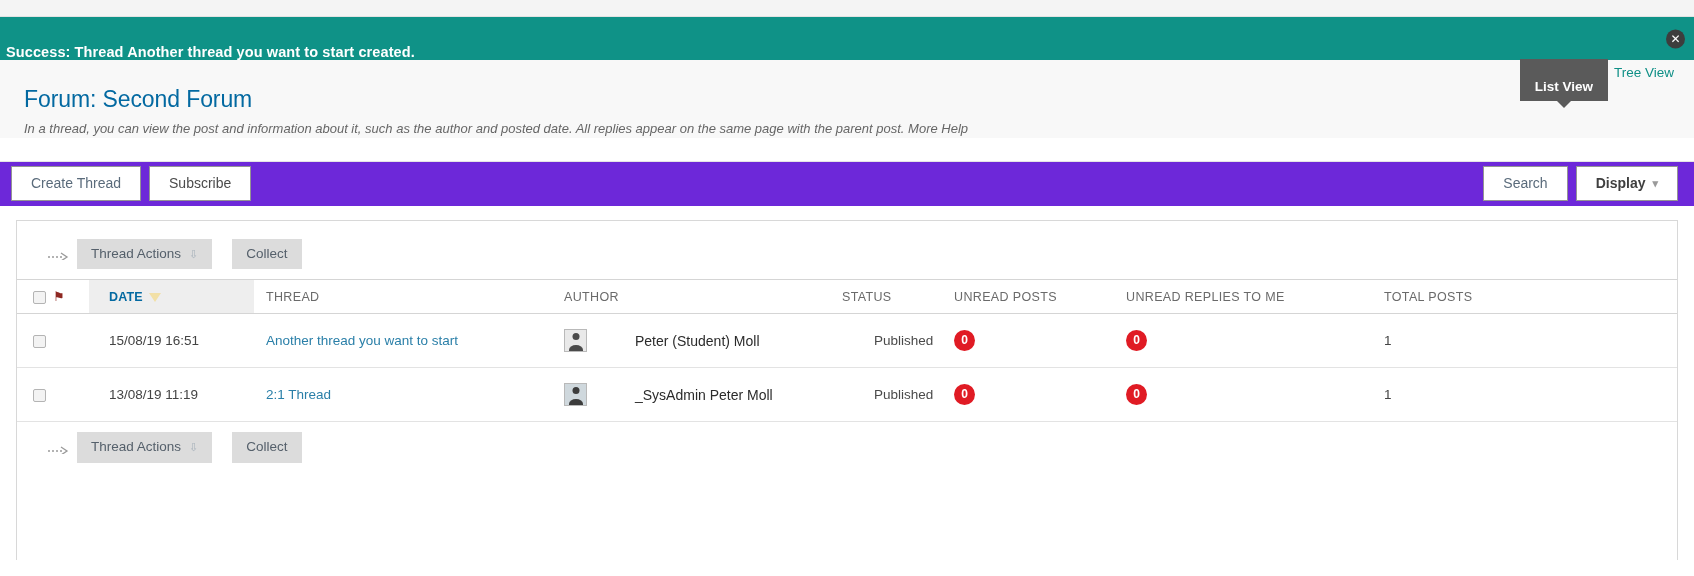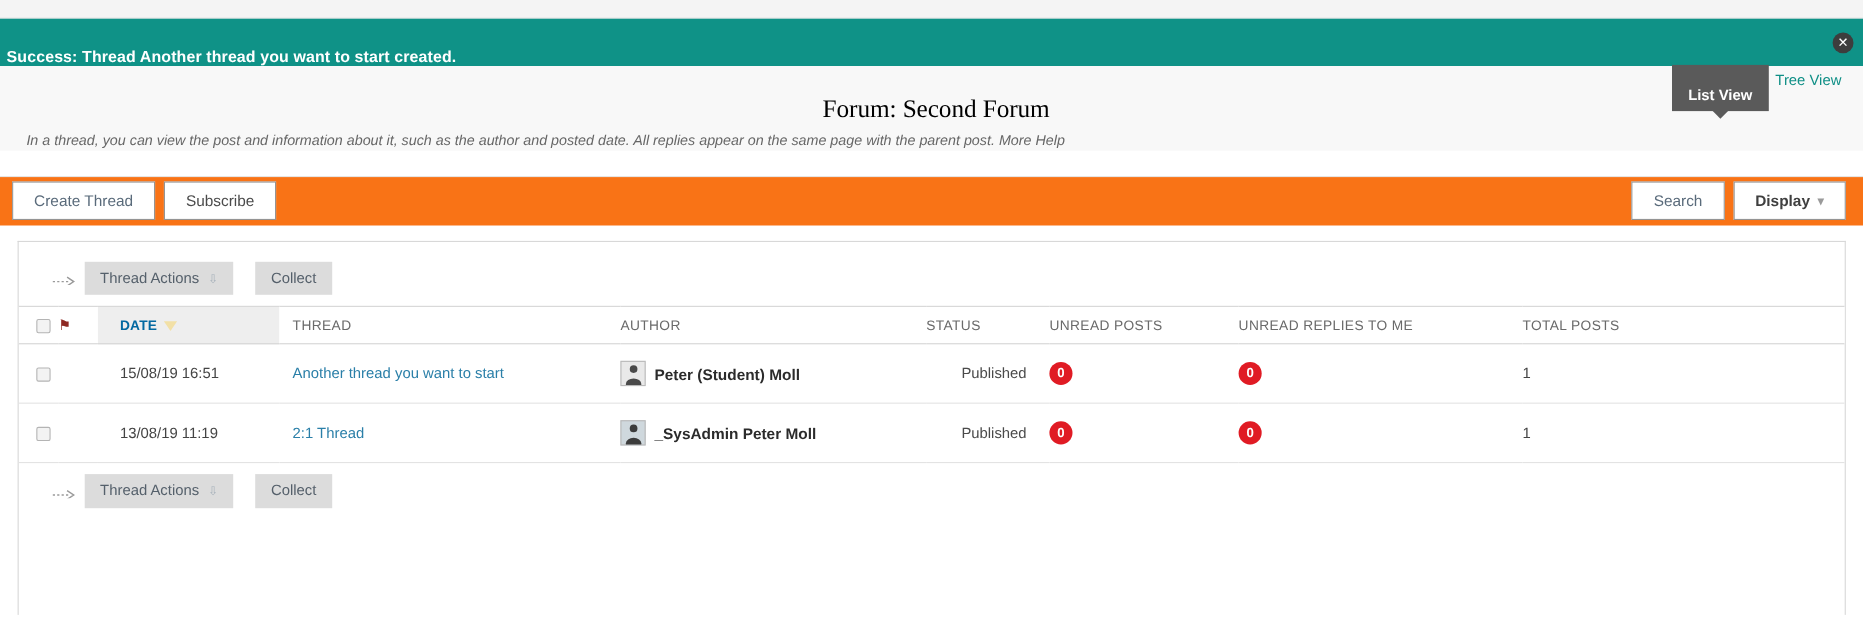--- a/index.html
+++ b/index.html
@@ -100,48 +100,47 @@
     font-size: 13.5px;
     padding: 6px 4px 7px 6px;
     cursor: pointer;
     white-space: nowrap;
   }
   .header-area {
     background: #f8f8f8;
     padding: 26px 16px 0 16px;
   }
   .page-title {
-    font-family: Liberation Serif, serif;
+    font-family: Liberation Sans, sans-serif;
     font-size: 23px;
     font-weight: 300;
-    color: #000000;
+    color: #0369a1;
     margin: 0 0 7px 8px;
     letter-spacing: -0.1px;
-    text-align: center;
   }
   .instructions {
     font-style: italic;
     font-size: 13px;
     color: #666;
     margin: 0 0 0 8px;
     line-height: 1.35;
   }
   .instructions .more-help {
     color: #666;
     cursor: pointer;
     font-style: italic;
   }
 
   
   .action-bar {
     position: relative;
     margin-top: 23px;
     padding: 0 16px 0 16px;
     height: 44px;
-    background: #f97316;
+    background: #6d28d9;
     border-top: 1px solid #e5e5e5;
     display: flex;
     align-items: center;
   }
   .btn-group-left { display: flex; align-items: stretch; margin-left: -5px; }
   .btn-group-right { margin-left: auto; display: flex; align-items: stretch; }
   .btn {
     background: #ffffff;
     border: 1px solid #949494;
     color: #5a6b7b;
@@ -305,21 +304,21 @@
     position: absolute;
     left: 50%; bottom: -4px;
     transform: translateX(-50%);
     width: 14px; height: 10px;
     border-radius: 50% 50% 0 0;
     background: #4a4a4a;
   }
   .avatar.light { background: #cfd8dd; }
   .avatar.light:before { background: #3c3c3c; }
   .avatar.light:after { background: #3c3c3c; }
-  .author-name { font-weight: bold; color: #2b2b2b; font-size: 14px; }
+  .author-name { font-weight: normal; color: #2b2b2b; font-size: 14px; margin-left: 40px; }
   .badge-zero {
     display: inline-block;
     min-width: 21px;
     height: 21px;
     line-height: 21px;
     border-radius: 50%;
     background: #e01b24;
     color: #ffffff;
     font-size: 12px;
     font-weight: bold;

